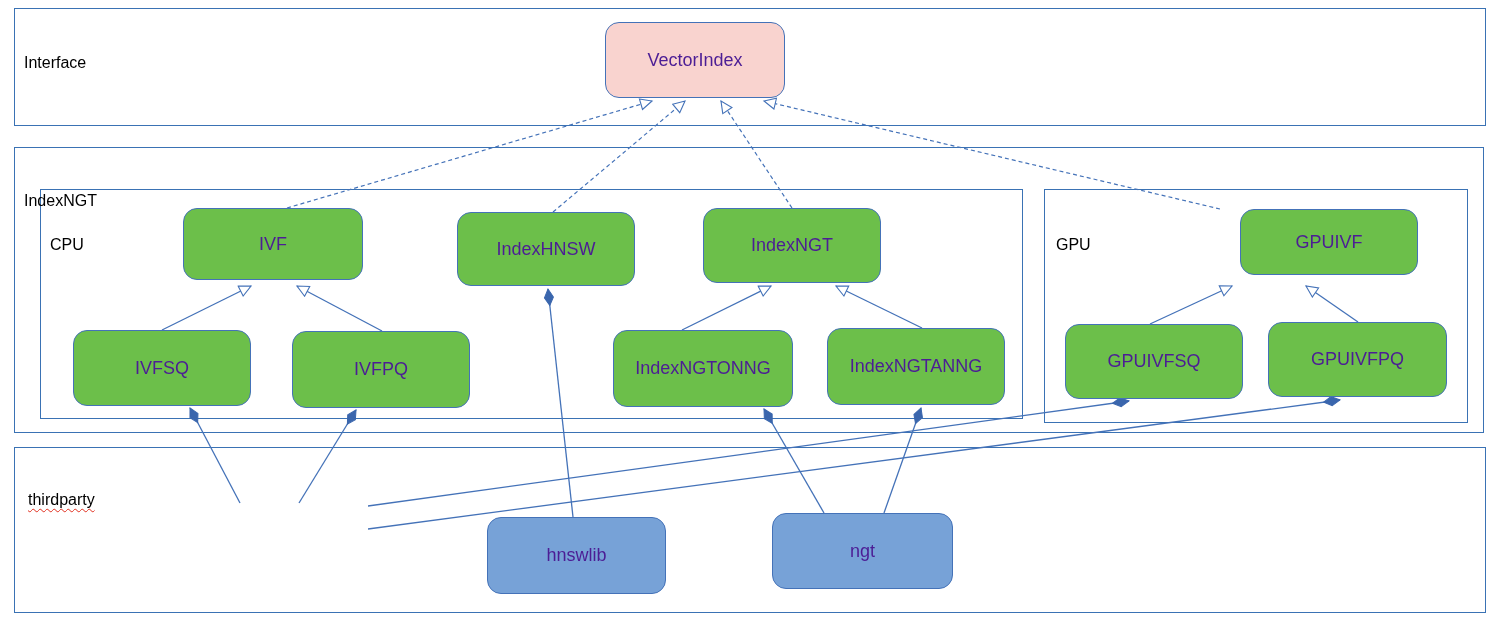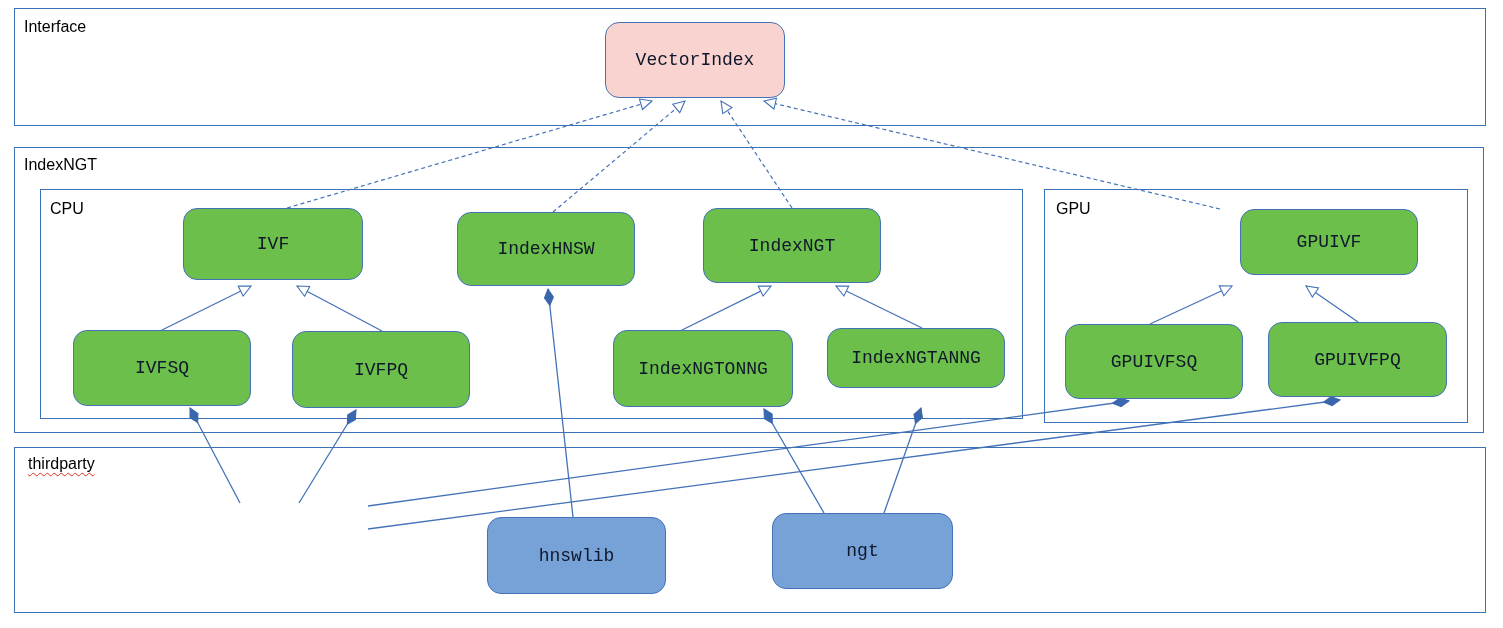--- a/index.html
+++ b/index.html
@@ -20,37 +20,38 @@
     border: 1.6px solid #3a72b4;
     background: transparent;
     box-sizing: border-box;
   }
   .container-label {
     position: absolute;
     font-family: "Liberation Sans", sans-serif;
     font-size: 16px;
     color: #000000;
     white-space: nowrap;
+    margin-top: 36px;
   }
   .squiggle {
     text-decoration: underline wavy #e03020;
     text-decoration-thickness: 1px;
     text-underline-offset: 3px;
   }
   .node {
     position: absolute;
     border: 1.6px solid #4472b8;
     border-radius: 14px;
     box-sizing: border-box;
     display: flex;
     align-items: center;
     justify-content: center;
-    font-family: Liberation Mono, monospace;
+    font-family: Liberation Sans, sans-serif;
     font-size: 18px;
-    color: #0f172a;
+    color: #4c1d95;
     text-align: right;
   }
   .node-green { background: #6cbf4a; }
   .node-blue  { background: #77a2d7; }
   .node-pink  { background: #f9d3cf; }
   #connectors {
     position: absolute;
     left: 0; top: 0;
     width: 1503px;
     height: 628px;
@@ -126,21 +127,21 @@
 
   <div class="node node-green" style="left:73px; top:330px; width:178px; height:76px;">
     <span>IVFSQ</span>
   </div>
   <div class="node node-green" style="left:292px; top:331px; width:178px; height:77px;">
     <span>IVFPQ</span>
   </div>
   <div class="node node-green" style="left:613px; top:330px; width:180px; height:77px;">
     <span>IndexNGTONNG</span>
   </div>
-  <div class="node node-green" style="left:827px; top:328px; width:178px; height:60px;">
+  <div class="node node-green" style="left:827px; top:328px; width:178px; height:77px;">
     <span>IndexNGTANNG</span>
   </div>
   <div class="node node-green" style="left:1065px; top:324px; width:178px; height:75px;">
     <span>GPUIVFSQ</span>
   </div>
   <div class="node node-green" style="left:1268px; top:322px; width:179px; height:75px;">
     <span>GPUIVFPQ</span>
   </div>
 
   <div class="node node-blue" style="left:487px; top:517px; width:179px; height:77px;">

